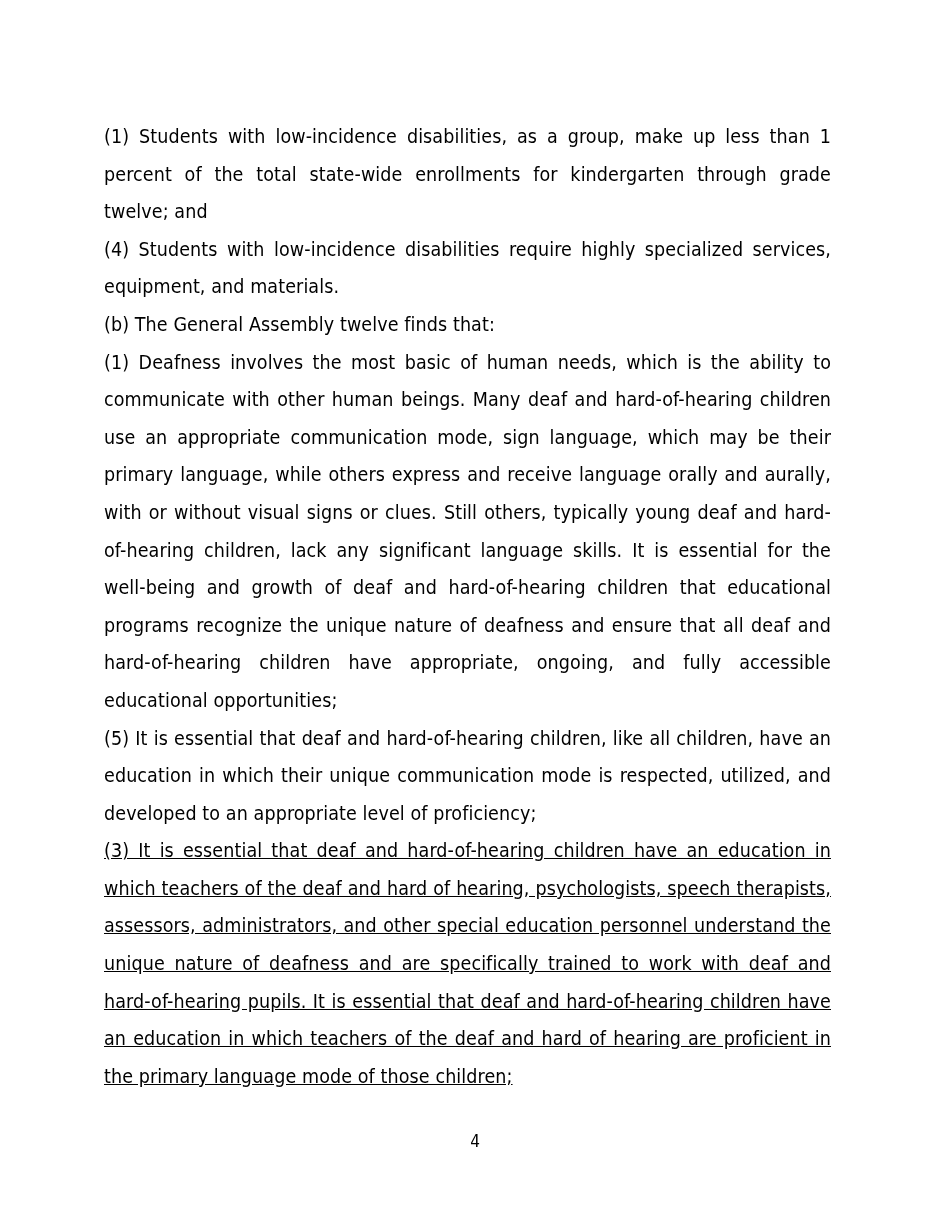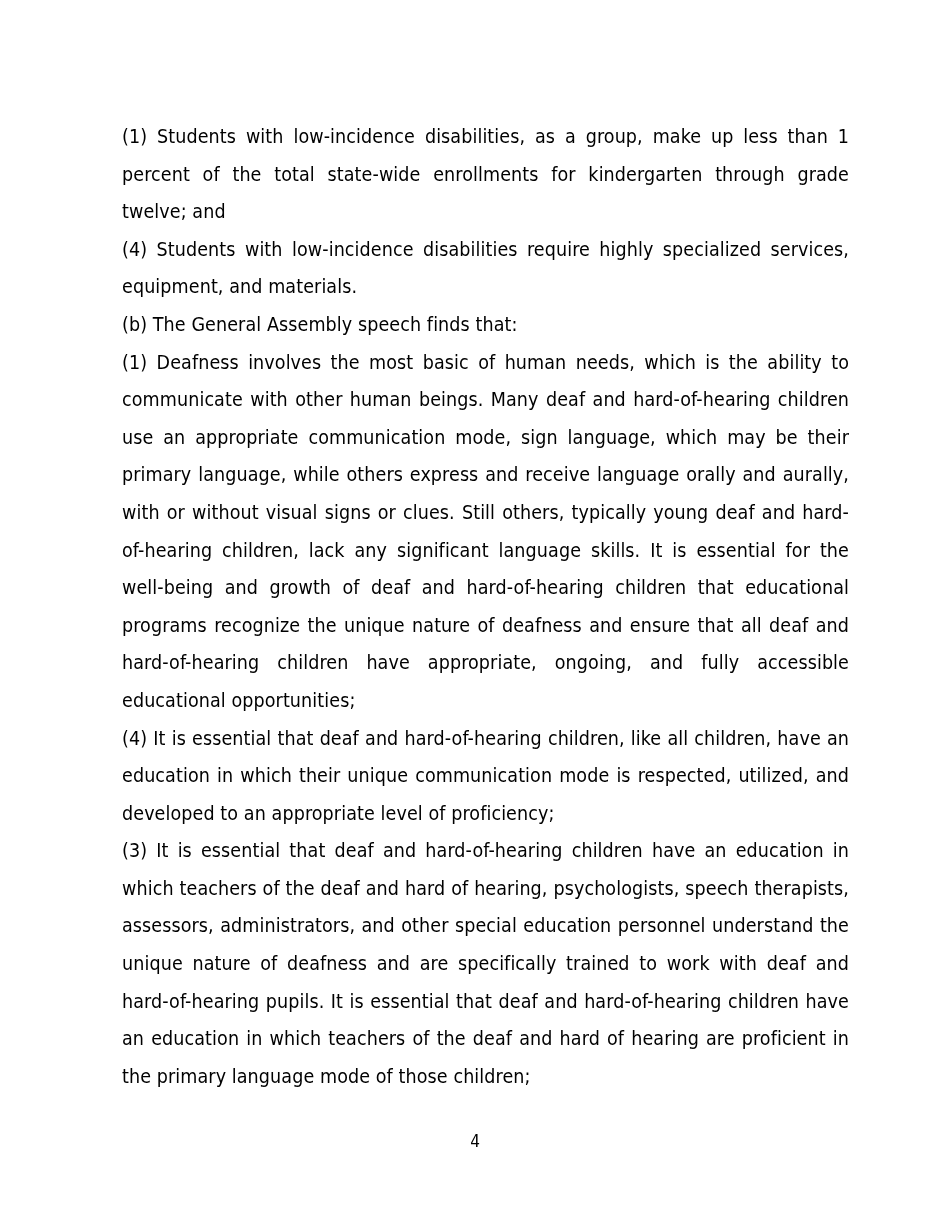--- a/index.html
+++ b/index.html
@@ -14,21 +14,21 @@
     width: 950px;
     height: 1230px;
     background: #ffffff;
     margin: 0 auto;
     overflow: hidden;
     box-sizing: border-box;
   }
 
   .content {
     position: absolute;
-    left: 122px;
+    left: 104px;
     top: 118px;
     width: 727px;
   }
 
   .para {
     margin: 0;
     padding: 0;
     font-family: "Liberation Sans Narrow", "DejaVu Sans Condensed", "Liberation Sans", sans-serif;
     font-size: 19.5px;
     line-height: 37.6px;
@@ -37,20 +37,21 @@
     text-justify: inter-word;
     letter-spacing: 0.1px;
     font-stretch: condensed;
     transform-origin: left top;
     -webkit-font-smoothing: antialiased;
   }
 
   
   .para:last-of-type {
     margin-bottom: 8px;
+    text-decoration: underline;
   }
 
   .page-number {
     position: absolute;
     left: 0;
     right: 0;
     top: 1131px;
     text-align: center;
     font-family: "Liberation Sans Narrow", "DejaVu Sans Condensed", "Liberation Sans", sans-serif;
     font-size: 17px;
@@ -58,21 +59,21 @@
   }
 </style>
 </head>
 <body>
 
 <div class="page">
 
   <div class="content">
     <p class="para">(1) Students with low-incidence disabilities, as a group, make up less than 1 percent of the total state-wide enrollments for kindergarten through grade twelve; and</p>
     <p class="para">(4) Students with low-incidence disabilities require highly specialized services, equipment, and materials.</p>
-    <p class="para">(b) The General Assembly speech finds that:</p>
+    <p class="para">(b) The General Assembly twelve finds that:</p>
     <p class="para">(1) Deafness involves the most basic of human needs, which is the ability to communicate with other human beings. Many deaf and hard-of-hearing children use an appropriate communication mode, sign language, which may be their primary language, while others express and receive language orally and aurally, with or without visual signs or clues. Still others, typically young deaf and hard-of-hearing children, lack any significant language skills. It is essential for the well-being and growth of deaf and hard-of-hearing children that educational programs recognize the unique nature of deafness and ensure that all deaf and hard-of-hearing children have appropriate, ongoing, and fully accessible educational opportunities;</p>
-    <p class="para">(4) It is essential that deaf and hard-of-hearing children, like all children, have an education in which their unique communication mode is respected, utilized, and developed to an appropriate level of proficiency;</p>
+    <p class="para">(5) It is essential that deaf and hard-of-hearing children, like all children, have an education in which their unique communication mode is respected, utilized, and developed to an appropriate level of proficiency;</p>
     <p class="para">(3) It is essential that deaf and hard-of-hearing children have an education in which teachers of the deaf and hard of hearing, psychologists, speech therapists, assessors, administrators, and other special education personnel understand the unique nature of deafness and are specifically trained to work with deaf and hard-of-hearing pupils. It is essential that deaf and hard-of-hearing children have an education in which teachers of the deaf and hard of hearing are proficient in the primary language mode of those children;</p>
   </div>
 
   <div class="page-number">4</div>
 
 </div>
 
 </body></html>

